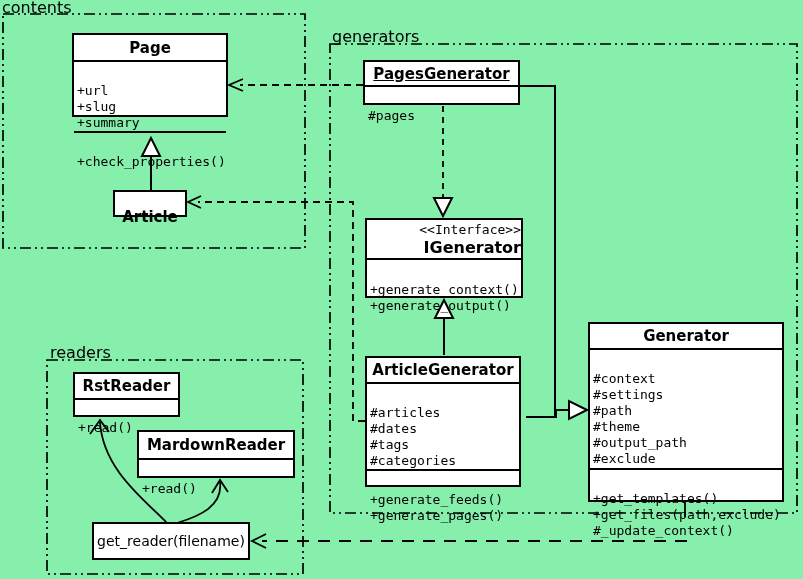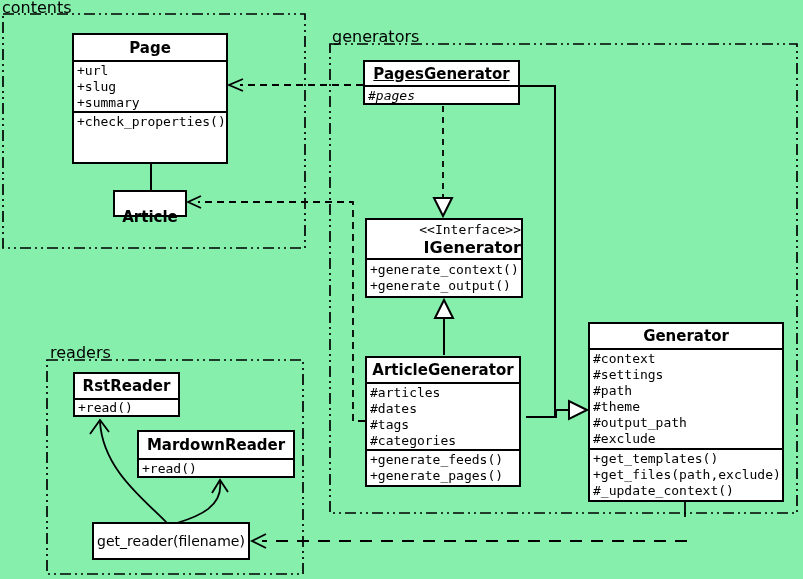--- a/index.html
+++ b/index.html
@@ -24,21 +24,21 @@
   }
   .title.noline { border-bottom:none; }
   .title2 {
     display:flex; flex-direction:column; align-items:center; justify-content:center;
     border-bottom:2px solid #000;
   }
   .stereo { font:13px "DejaVu Sans Mono", monospace; line-height:17px; }
   .iname  { font:bold 16px "DejaVu Sans", sans-serif; line-height:19px; }
   .members {
     font:13px "DejaVu Sans Mono", monospace; line-height:16px;
-    padding:1px 3px 0 3px; white-space:nowrap; overflow:hidden;
+    padding:1px 3px 0 3px; white-space:nowrap; overflow:hidden;margin-top:20px;
   }
   .members.sep { border-bottom:2px solid #000; }
   .plainbox {
     display:flex; align-items:center; justify-content:center;
     font:14px "DejaVu Sans", sans-serif; white-space:nowrap;
   }
 </style>
 </head>
 <body>
 
@@ -107,39 +107,39 @@
     <g stroke="#000" stroke-width="1.8" fill="none">
       <path d="M 177 523 C 200 516, 223 506, 220 482"></path>
       <polyline points="212,493 220,480 228,492"></polyline>
     </g>
   </svg>
 
   <div class="pkg-label" style="left:2px;  top:0px;">contents</div>
   <div class="pkg-label" style="left:332px; top:29px;">generators</div>
   <div class="pkg-label" style="left:50px;  top:345px;">readers</div>
 
-  <div class="box" style="left:72px; top:33px; width:156px; height:131px;">
+  <div class="box" style="left:72px; top:33px; width:156px; height:84px;">
     <div class="title" style="height:27px;">Page</div>
     <div class="members sep" style="height:51px;">
       <div>+url</div>
       <div>+slug</div>
       <div>+summary</div>
     </div>
     <div class="members" style="height:22px;">
       <div>+check_properties()</div>
     </div>
   </div>
 
   <div class="box" style="left:113px; top:190px; width:74px; height:27px;">
     <div class="title noline" style="height:33px;margin-top:8px;">Article</div>
   </div>
 
   <div class="box" style="left:363px; top:60px; width:157px; height:45px;">
     <div class="title" style="height:25px;text-decoration:underline;">PagesGenerator</div>
-    <div class="members" style="height:32px;font-style:italic;">
+    <div class="members" style="height:32px;">
       <div>#pages</div>
     </div>
   </div>
 
   <div class="box" style="left:365px; top:218px; width:158px; height:80px;">
     <div class="title2" style="height:40px;align-items:flex-end;">
       <div class="stereo">&lt;&lt;Interface&gt;&gt;</div>
       <div class="iname">IGenerator</div>
     </div>
     <div class="members" style="height:36px; padding-top:2px;">

